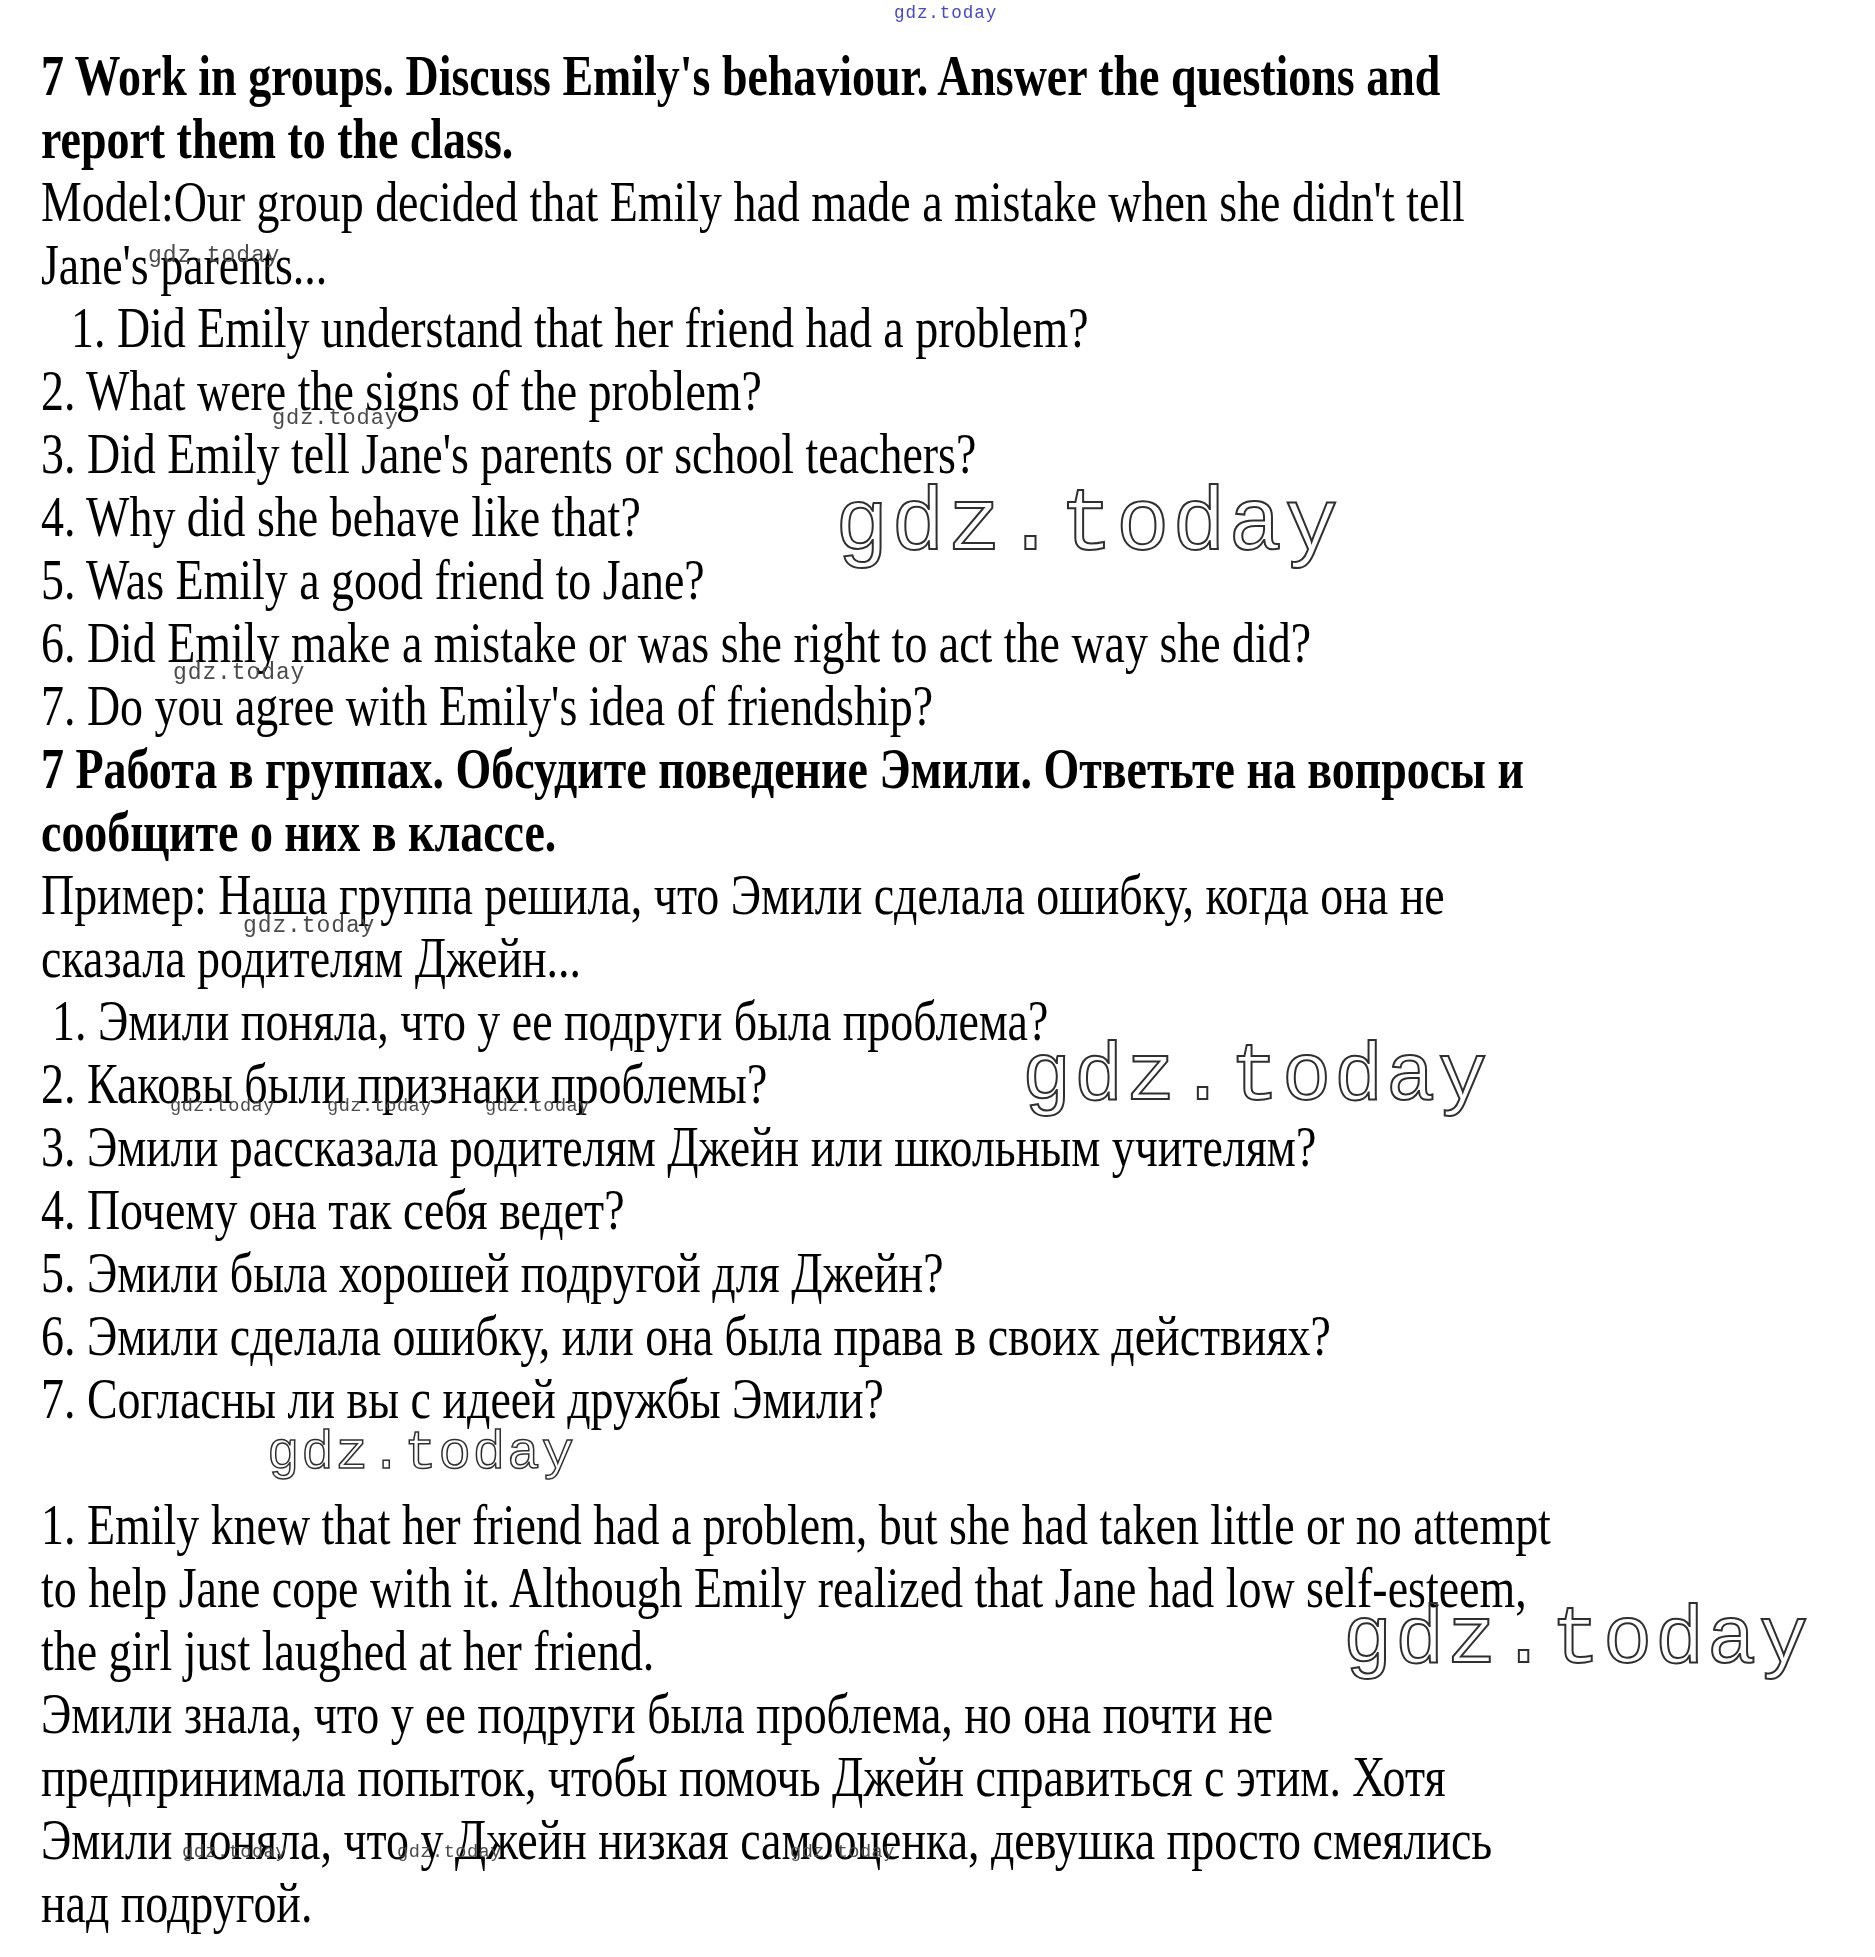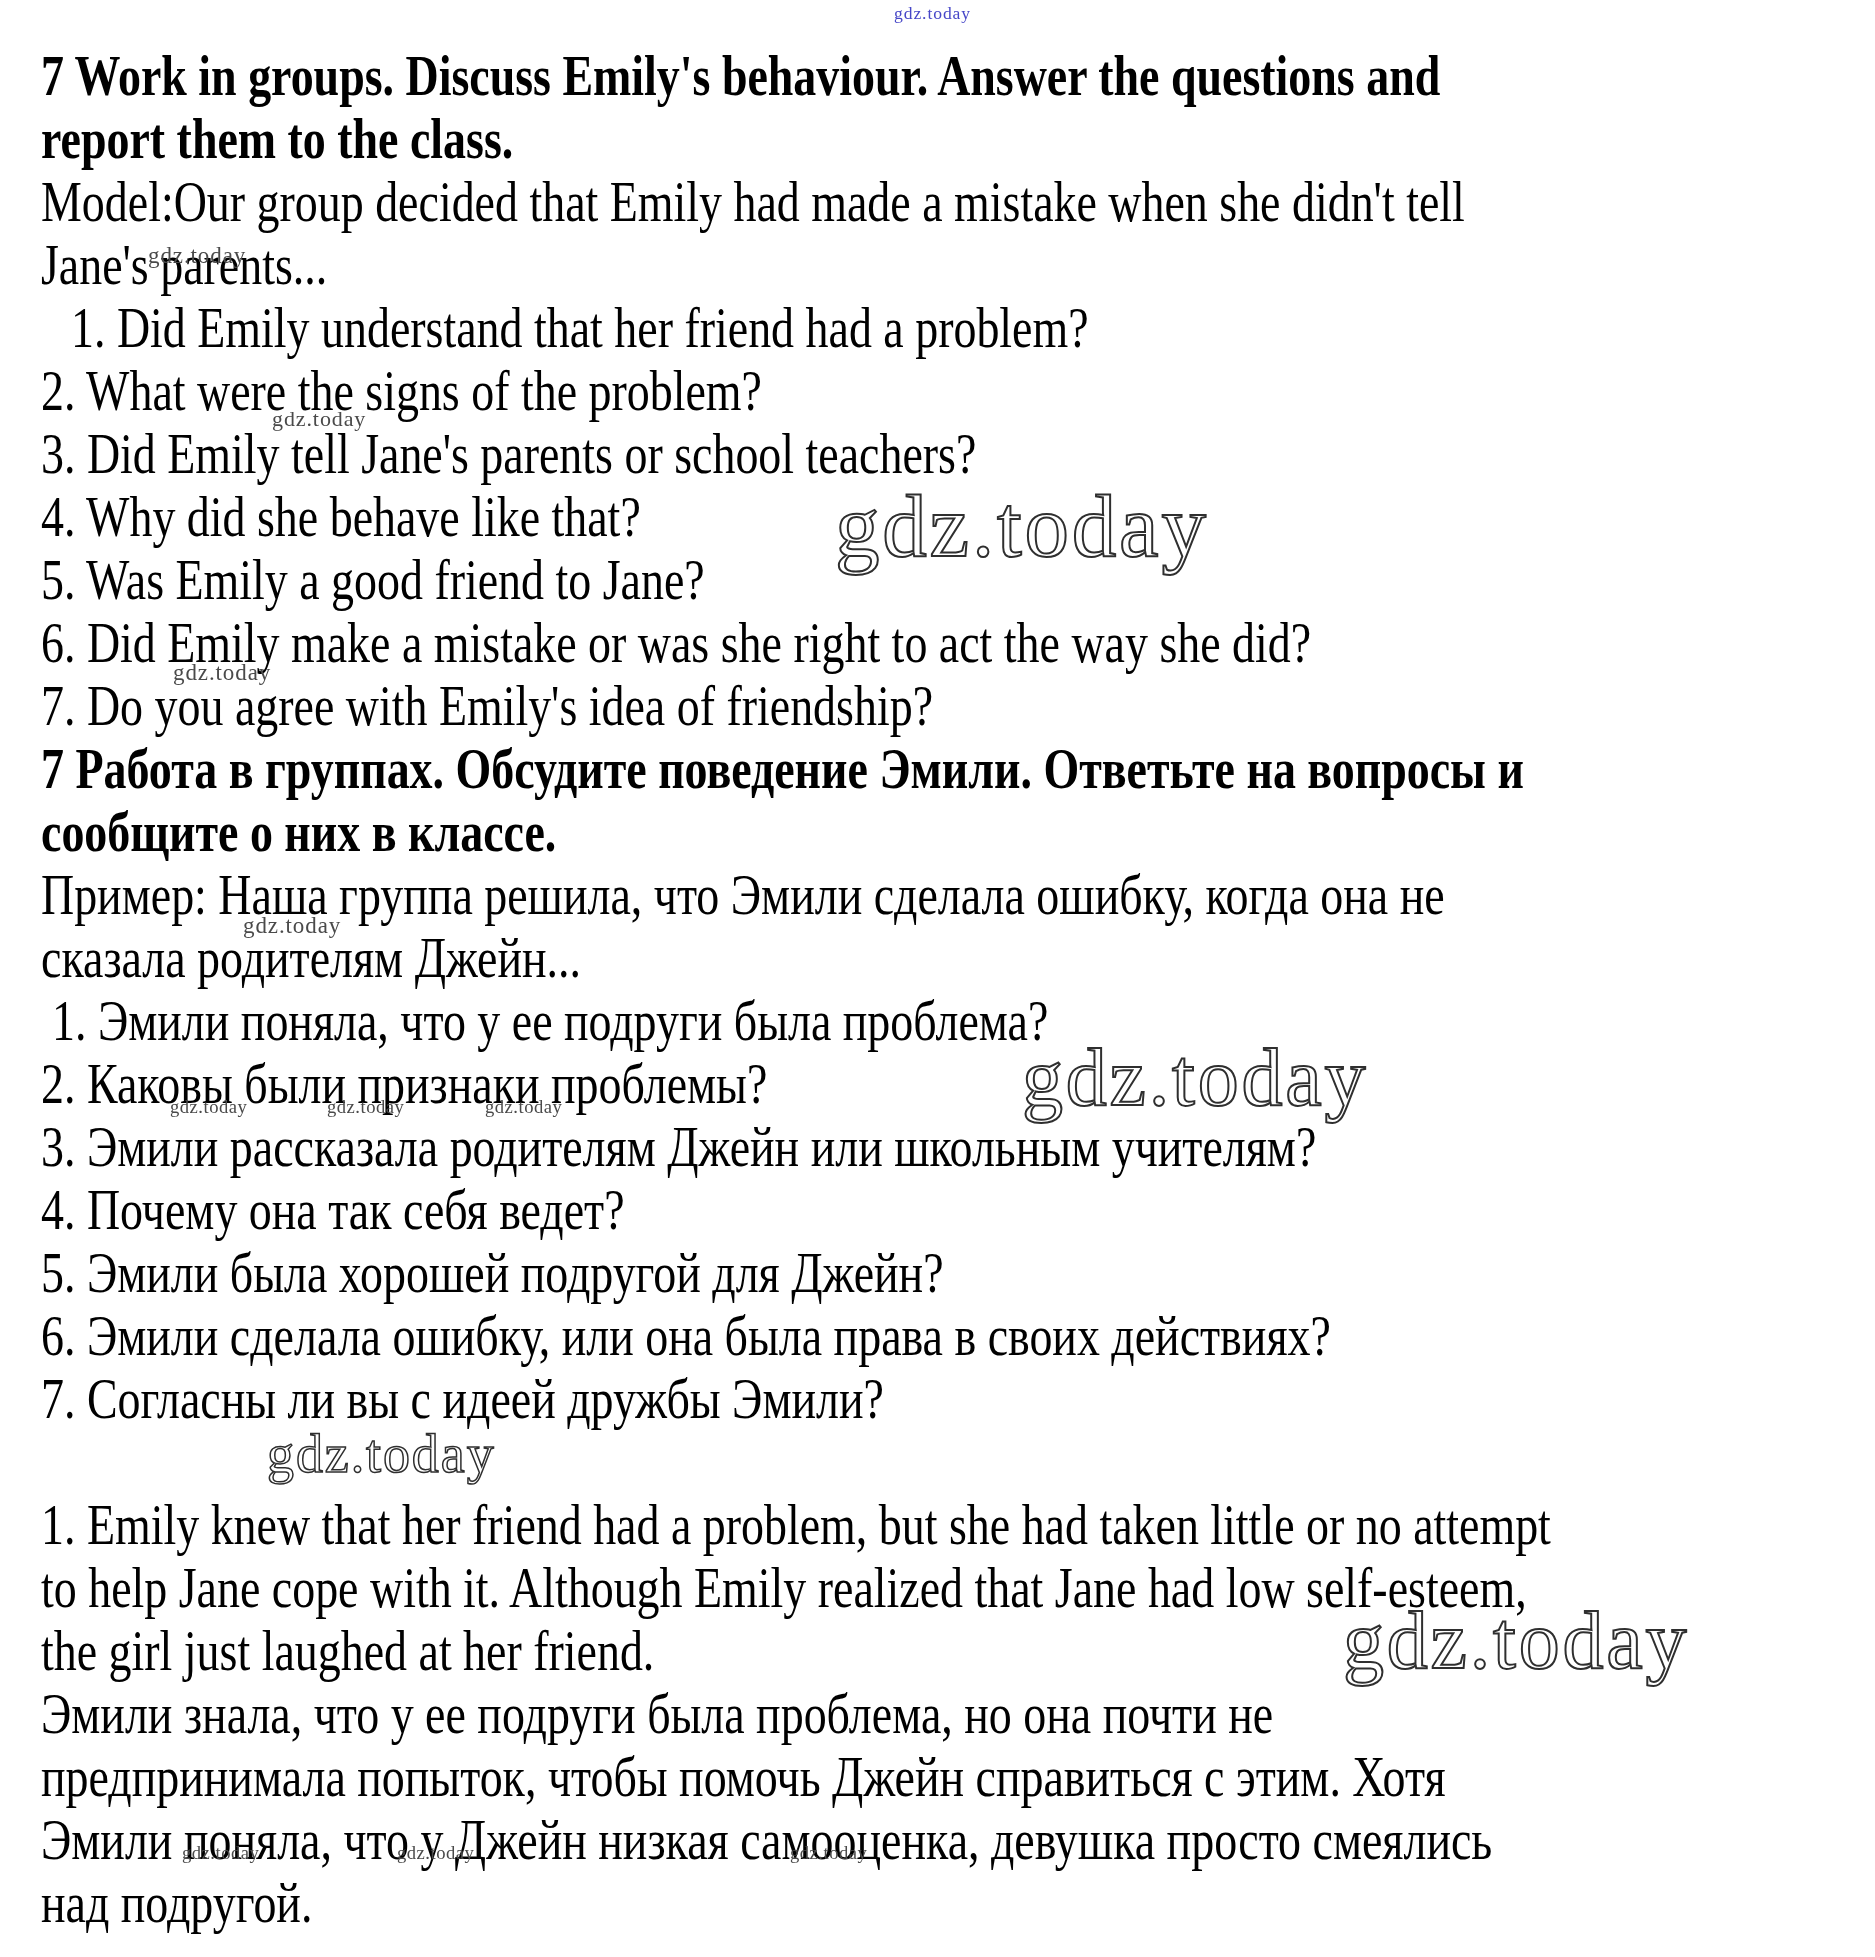--- a/index.html
+++ b/index.html
@@ -27,21 +27,21 @@
     transform-origin: 0 50%;
   }
   .bold { font-weight: bold; }
   .indent-en { margin-left: 30px; }
   .indent-ru { margin-left: 11px; }
   .spacer { height: 63px; }
 
   
   .wm {
     position: absolute;
-    font-family: Liberation Serif, serif;
+    font-family: Liberation Mono, monospace;
     white-space: nowrap;
     pointer-events: none;
   }
   .wm-top {
     left: 894px; top: 2.8px;
     font-size: 17.6px;
     letter-spacing: 0.9px;
     color: #4747c8;
   }
   .wm-small {

